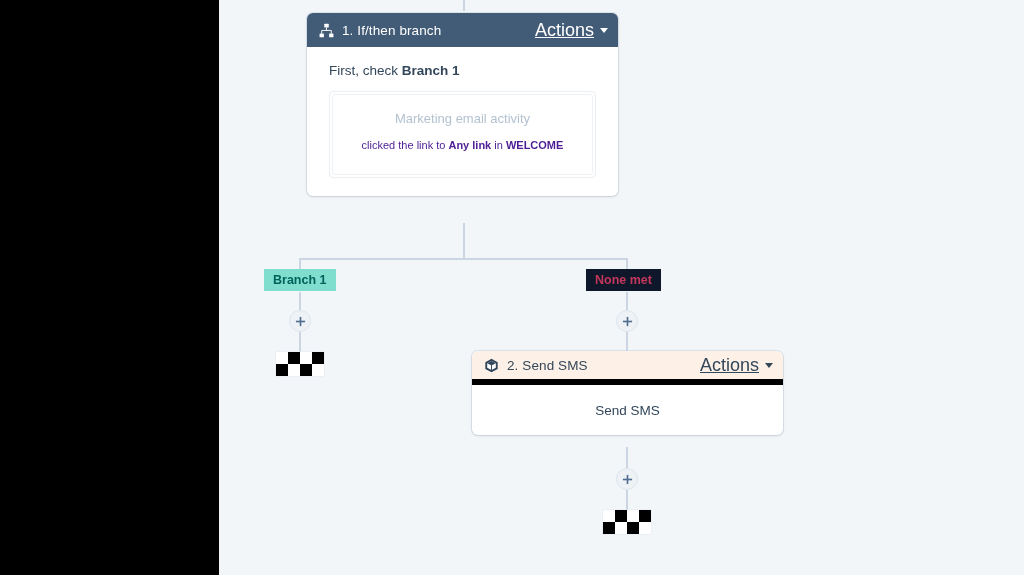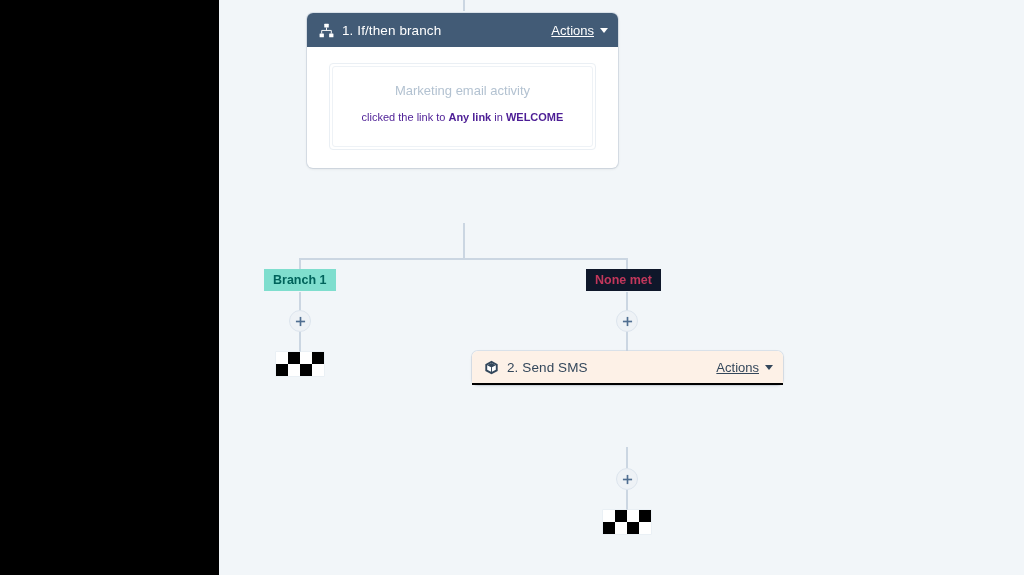--- a/index.html
+++ b/index.html
@@ -78,21 +78,21 @@
     align-items: center;
     height: 34px;
     padding: 0 10px 0 11px;
     border-radius: 6px 6px 0 0;
   }
   .card-head.dark {
     background: #425b76;
   }
   .card-head.cream {
     background: #fdf1e7;
-    border-bottom: 2px solid #000000;
+    border-bottom: 6px solid #000000;
   }
 
   .head-icon {
     flex: 0 0 auto;
     width: 16px; height: 16px;
     display: flex; align-items: center; justify-content: center;
     margin-right: 8px;
   }
   .head-title {
     flex: 1 1 auto;
@@ -104,21 +104,21 @@
   .card-head.cream .head-title { color: #33475b; }
 
   .actions {
     flex: 0 0 auto;
     display: flex;
     align-items: center;
     gap: 6px;
     cursor: pointer;
   }
   .actions-label {
-    font-size: 13px;
+    font-size: 18px;
     text-decoration: underline;
     white-space: nowrap;
   }
   .card-head.dark .actions-label { color: #ffffff; }
   .card-head.cream .actions-label { color: #33475b; }
   .caret {
     width: 0; height: 0;
     border-left: 4.5px solid transparent;
     border-right: 4.5px solid transparent;
     border-top: 5px solid currentColor;
@@ -244,20 +244,23 @@
           </svg>
         </span>
         <span class="head-title">1. If/then branch</span>
         <span class="actions">
           <span class="actions-label">Actions</span>
           <span class="caret"></span>
         </span>
       </div>
 
       <div class="branch-body">
+        <div class="first-check">
+          <span>First, check </span><b>Branch 1</b>
+        </div>
 
         <div class="cond-outer">
           <div class="cond-inner">
             <div class="cond-type">Marketing email activity</div>
             <div class="cond-text">
               <span>clicked the link to </span><b>Any link</b><span> in </span><b>WELCOME</b>
             </div>
           </div>
         </div>
       </div>
@@ -303,20 +306,23 @@
             <rect x="7.5" y="7.6" width="1" height="5.3" fill="#33475b"></rect>
           </svg>
         </span>
         <span class="head-title">2. Send SMS</span>
         <span class="actions">
           <span class="actions-label">Actions</span>
           <span class="caret"></span>
         </span>
       </div>
 
+      <div class="sms-body">
+        <span>Send SMS</span>
+      </div>
     </div>
 
     <div class="flag" style="left:57px; top:352px;">
       <i class="w"></i>
         <i class="b"></i>
         <i class="w"></i>
         <i class="b"></i>
       <i class="b"></i>
         <i class="w"></i>
         <i class="b"></i>

